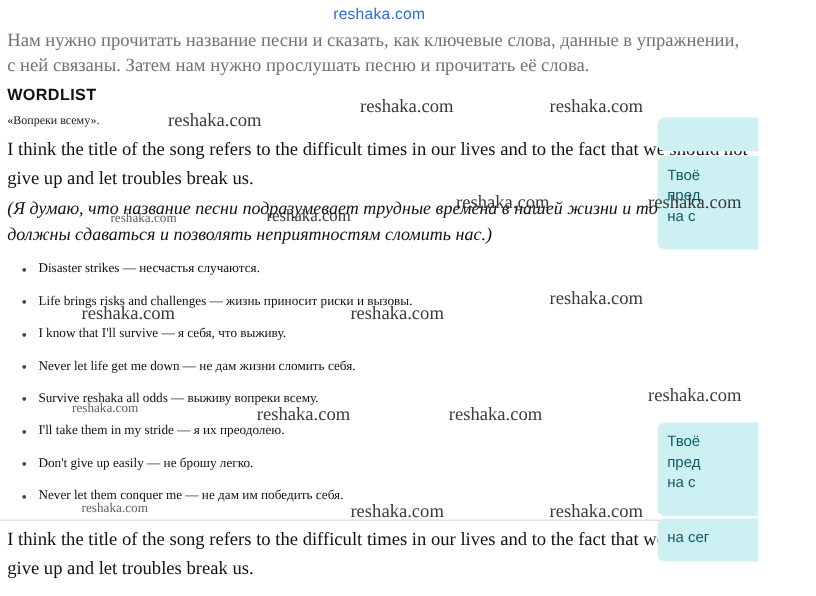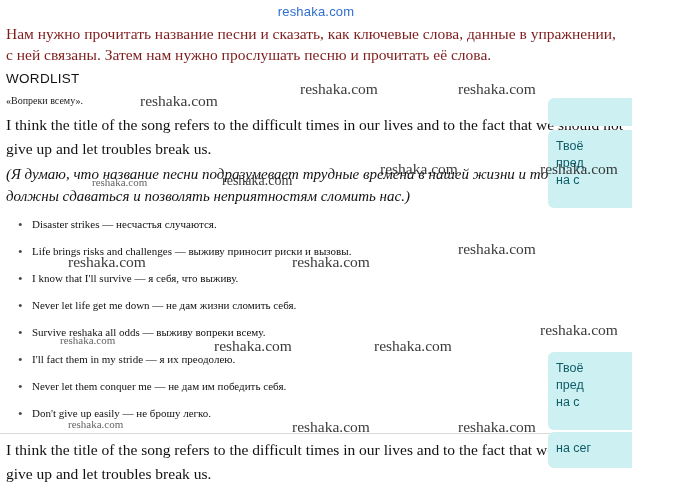--- a/index.html
+++ b/index.html
@@ -32,25 +32,25 @@
     padding-top: 4px;
     padding-bottom: 2px;
   }
 
   
   .intro {
     font-family: "Liberation Serif", serif;
     font-size: 15.5px;
     line-height: 21px;
     padding: 2px 8px 0 6px;
-    color: #7f1d1d;
+    color: #737373;
   }
   .wordlist-title {
     font-family: "Liberation Sans", sans-serif;
-    font-weight: normal;
+    font-weight: bold;
     font-size: 13.5px;
     letter-spacing: .3px;
     padding: 6px 6px 2px 6px;
     color: #111;
   }
   .quote-line {
     font-family: "Liberation Serif", serif;
     font-size: 10px;
     line-height: 21px;
     padding: 2px 6px 0 6px;
@@ -145,27 +145,27 @@
   <div class="wordlist-title">WORDLIST</div>
 
   <div class="quote-line">«Вопреки всему».</div>
 
   <div class="para">I think the title of the song refers to the difficult times in our lives and to the fact that we should not give up and let troubles break us.</div>
 
   <div class="para italic">(Я думаю, что название песни подразумевает трудные времена в нашей жизни и то, что мы не должны сдаваться и позволять неприятностям сломить нас.)</div>
 
   <ul class="bullets">
     <li>Disaster strikes — несчастья случаются.</li>
-    <li>Life brings risks and challenges — выживу приносит риски и вызовы.</li>
+    <li>Life brings risks and challenges — жизнь приносит риски и вызовы.</li>
     <li>I know that I'll survive — я себя, что выживу.</li>
     <li>Never let life get me down — не дам жизни сломить себя.</li>
     <li>Survive reshaka all odds — выживу вопреки всему.</li>
-    <li>I'll fact them in my stride — я их преодолею.</li>
+    <li>I'll take them in my stride — я их преодолею.</li>
+    <li>Don't give up easily — не брошу легко.</li>
     <li>Never let them conquer me — не дам им победить себя.</li>
-    <li>Don't give up easily — не брошу легко.</li>
   </ul>
 
   <div class="divider"></div>
 
   <div class="bottom-block">I think the title of the song refers to the difficult times in our lives and to the fact that we should not give up and let troubles break us.</div>
 
   <div class="promo" style="top:98px;height:28px;"></div>
 
   <div class="promo" style="top:130px;height:78px;">
     <span class="l">Твоё</span>

